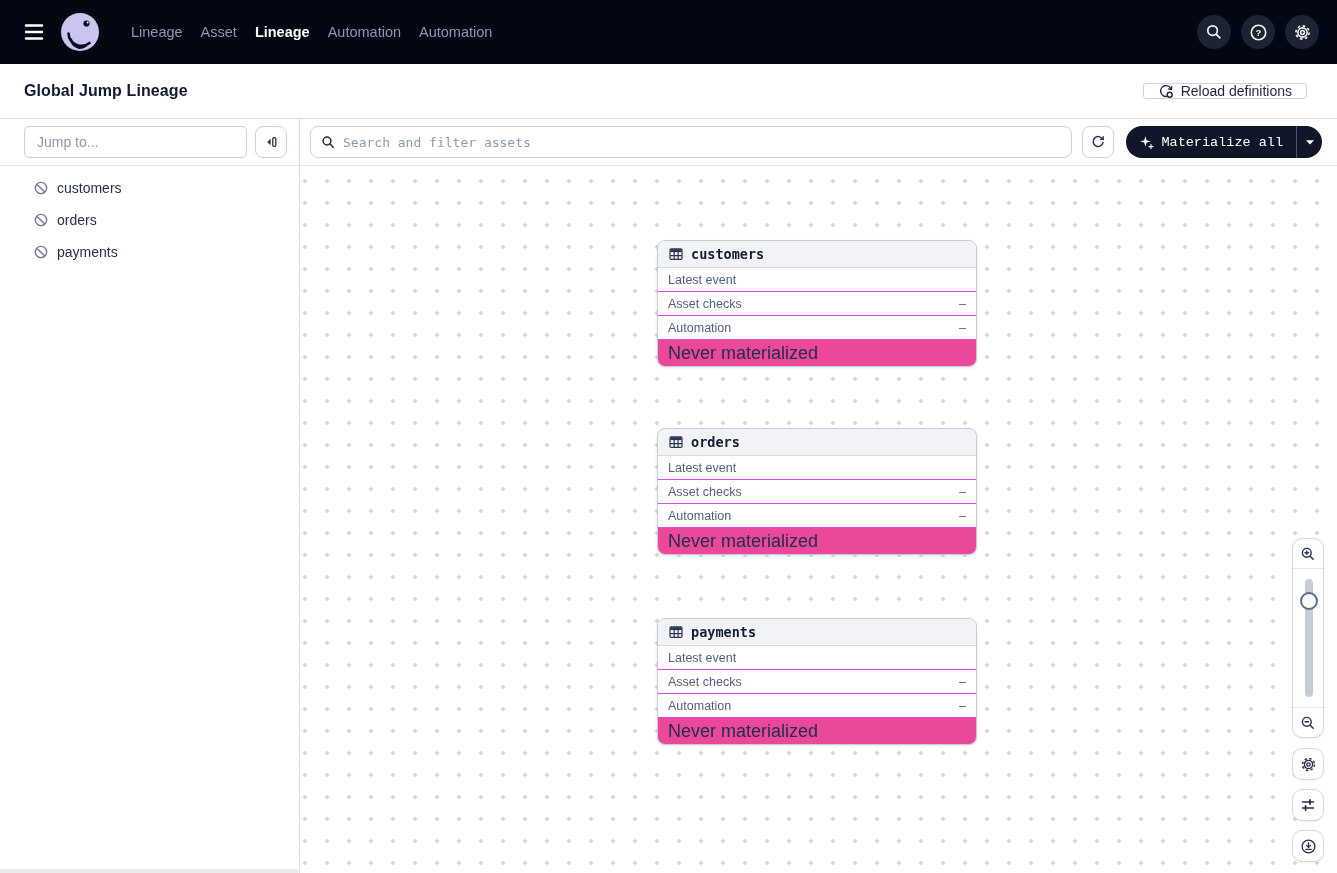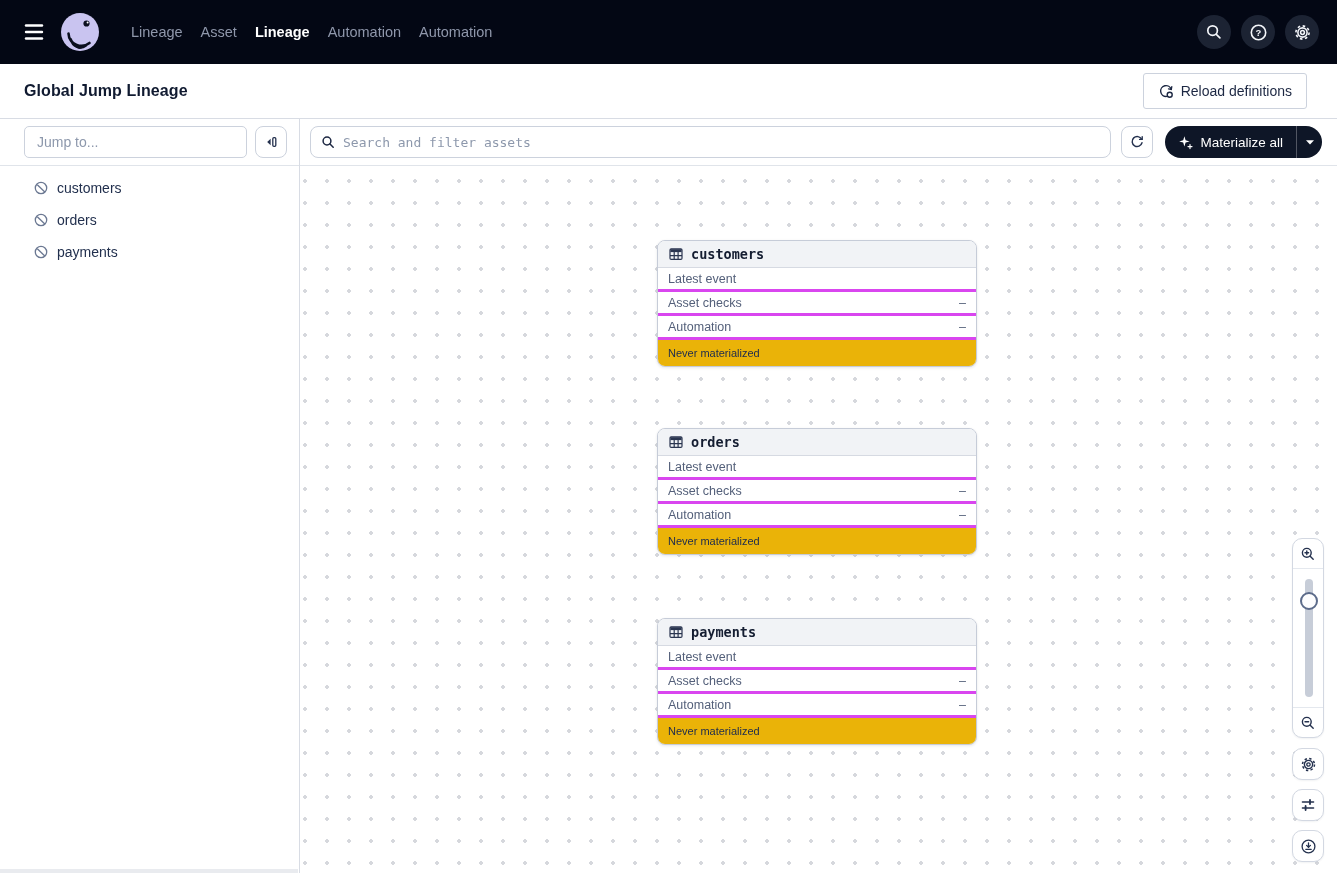--- a/index.html
+++ b/index.html
@@ -17,21 +17,21 @@
   .nav-link.active { color:#ffffff; font-weight:700; }
   .topnav-spacer { flex:1; }
   .nav-iconbtn { width:34px; height:34px; border-radius:50%; background:#1c2333; border:none;
                  display:flex; align-items:center; justify-content:center; margin-left:10px;
                  color:#f4f6fa; cursor:pointer; }
 
   
   .page-header { height:55px; display:flex; align-items:center; justify-content:space-between;
                  padding:0 30px 0 24px; border-bottom:1px solid #d8dce4; background:#fff; }
   .page-title { font-size:16px; font-weight:700; color:#101a30; letter-spacing:.1px; }
-  .reload-btn { height:36px; display:flex; align-items:center; gap:7px; padding:0 14px;
+  .reload-btn { height:16px; display:flex; align-items:center; gap:7px; padding:0 14px;
                 background:#fff; border:1px solid #ccd2dd; border-radius:3px;
                 font-size:14px; color:#1c2742; cursor:pointer; font-family:inherit; }
 
   
   .layout { display:flex; height:754px; }
 
   .sidebar { width:300px; flex:0 0 300px; border-right:1px solid #d8dce4; display:flex; flex-direction:column; background:#fff; position:relative; }
   .sidebar-top { height:47px; display:flex; align-items:center; padding:0 12px 0 24px; gap:8px;
                  border-bottom:1px solid #e0e4ea; }
   .jump-input { flex:1; height:32px; border:1px solid #ccd2dd; border-radius:5px; padding:0 12px;
@@ -49,44 +49,44 @@
   .toolbar { height:47px; display:flex; align-items:center; padding:0 15px 0 10px;
              border-bottom:1px solid #e0e4ea; background:#fff; }
   .search-wrap { flex:1; height:32px; border:1px solid #ccd2dd; border-radius:8px;
                  display:flex; align-items:center; gap:8px; padding:0 10px; margin-right:10px; color:#3d465c; }
   .search-wrap input { flex:1; border:none; outline:none; font-family:"DejaVu Sans Mono", monospace;
                        font-size:13px; color:#22304e; background:transparent; }
   .search-wrap input::placeholder { color:#8d98ac; }
   .refresh-btn { width:32px; height:32px; border:1px solid #ccd2dd; border-radius:8px; background:#fff;
                  display:flex; align-items:center; justify-content:center; color:#24314e; cursor:pointer;
                  margin-right:12px; flex:0 0 auto; }
-  .mat-split { display:flex; height:32px; border-radius:16px; overflow:hidden; flex:0 0 auto; }
+  .mat-split { display:flex; height:32px; border-radius:16px; overflow:hidden; flex:0 0 auto;font-family:Liberation Mono, monospace; }
   .mat-main { display:flex; align-items:center; gap:7px; padding:0 13px; background:#0e1627;
               color:#fff; font-size:13.5px; font-weight:500; border:none; cursor:pointer; font-family:inherit; }
   .mat-caret { width:26px; background:#0e1627; border:none; border-left:1px solid rgba(255,255,255,.28);
                display:flex; align-items:center; justify-content:center; cursor:pointer; }
 
   
   .canvas { flex:1; position:relative; background:#fff;
             background-image:radial-gradient(circle, #d6d8dd 1.6px, transparent 1.8px);
             background-size:22px 22px; background-position:16px 4px; }
 
   .node { position:absolute; width:320px; border:1px solid #c6ccd8; border-radius:8px;
           background:#fff; box-shadow:0 1px 3px rgba(16,26,48,.10); cursor:pointer; overflow:hidden; }
   .node-customers { top:74px;  left:357px; }
   .node-orders    { top:262px; left:357px; }
   .node-payments  { top:452px; left:357px; }
   .node-header { height:27px; background:#f1f3f6; border-bottom:1px solid #d6dae2;
                  display:flex; align-items:center; gap:7px; padding:0 10px;
                  font-family:"DejaVu Sans Mono", monospace; font-size:13.5px; font-weight:700; color:#141d31; }
   .node-header .tbl { color:#2a3550; }
   .node-row { height:24px; display:flex; align-items:center; justify-content:space-between;
-              padding:0 10px; font-size:12.5px; color:#54607a; border-bottom:3px solid #d946ef; background:#fff; }
+              padding:0 10px; font-size:12.5px; color:#54607a; border-bottom:1px solid #d946ef; background:#fff; }
   .node-footer { height:24px; display:flex; align-items:center; padding:13px 10px;
-                 font-size:11px; color:#212e4d; background:#eab308; }
+                 font-size:18px; color:#212e4d; background:#ec4899; }
 
   
   .zoom-group { position:absolute; right:13px; top:372px; width:32px; height:200px;
                 background:#fff; border:1px solid #d3d8e2; border-radius:10px;
                 display:flex; flex-direction:column; box-shadow:0 1px 2px rgba(16,26,48,.06); }
   .zg-btn { height:30px; border:none; background:none; display:flex; align-items:center; justify-content:center;
             color:#24314e; cursor:pointer; flex:0 0 auto; }
   .zg-top { border-bottom:1px solid #e4e8ee; }
   .zg-bottom { border-top:1px solid #e4e8ee; }
   .zg-slider { flex:1; position:relative; }

